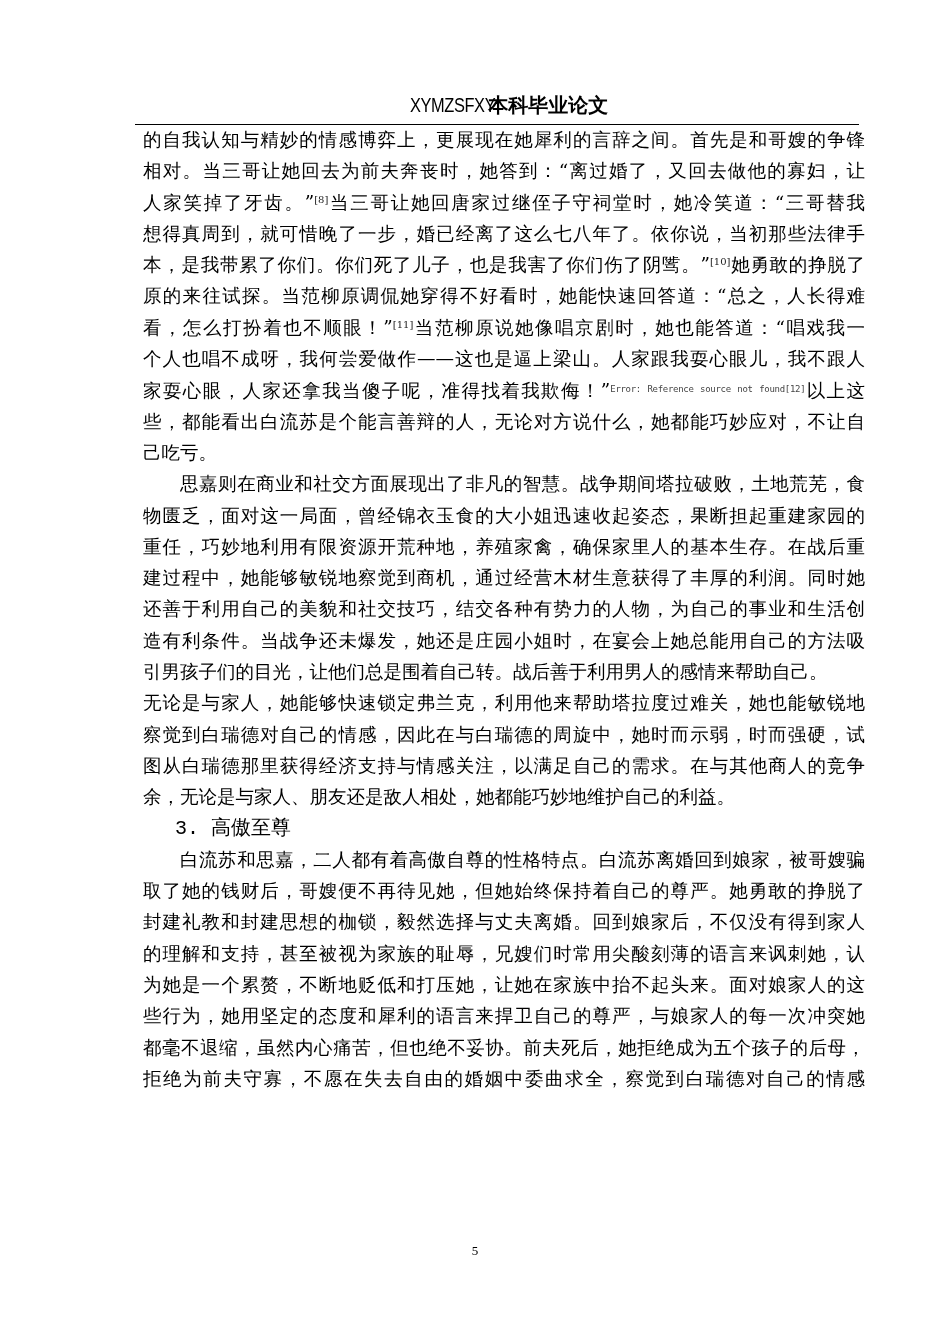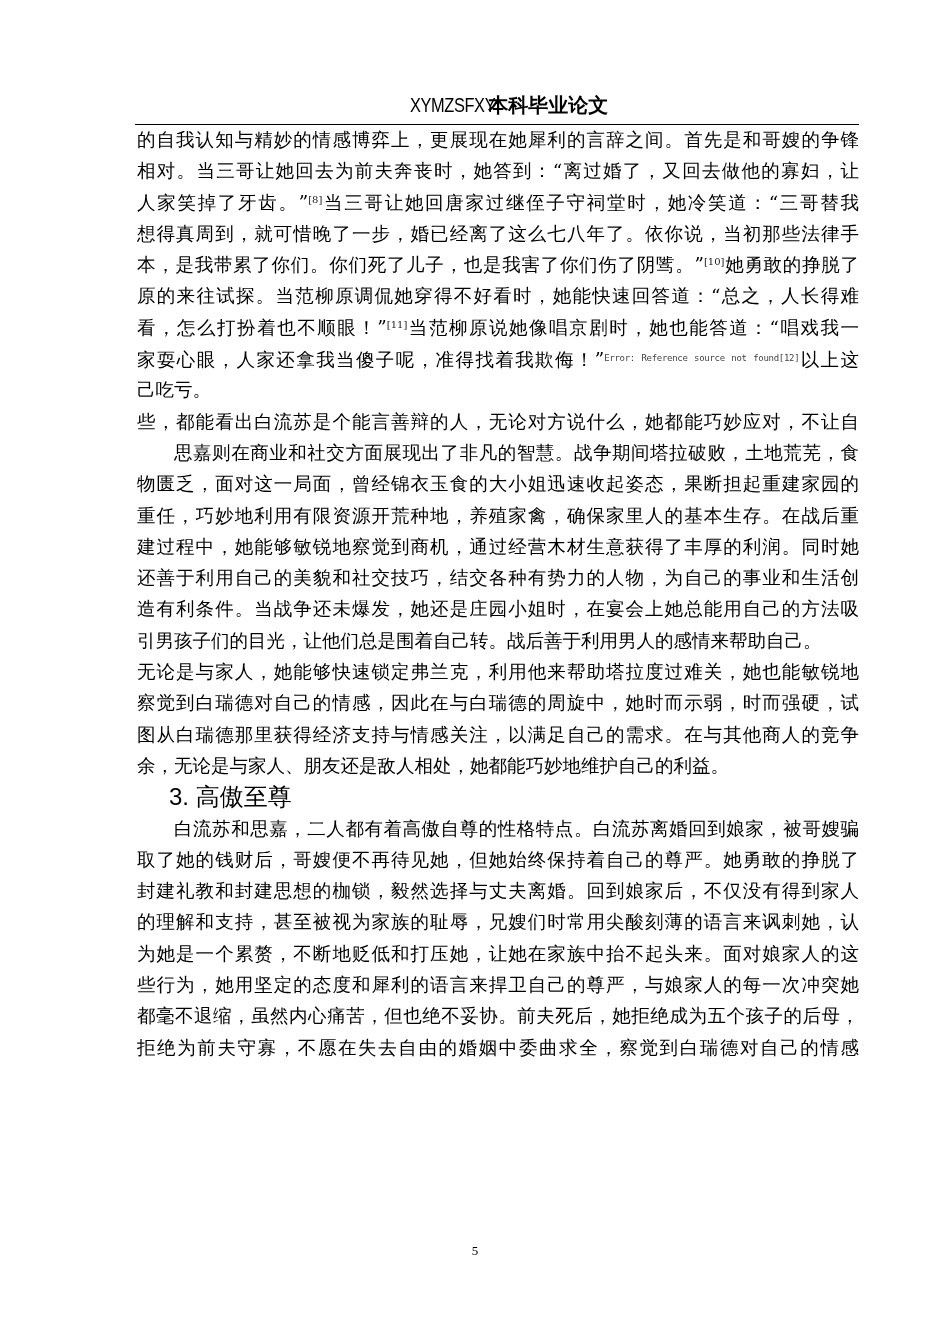--- a/index.html
+++ b/index.html
@@ -4,30 +4,30 @@
   <style>
     html, body { margin: 0; padding: 0; background: #ffffff; }
     body { width: 950px; height: 1344px; position: relative; overflow: hidden;
            font-family: "DejaVu Serif", "Liberation Serif", serif; color: #000; }
     .page { position: absolute; left: 0; top: 0; width: 930px; height: 1344px; background: #fff; }
     .header { position: absolute; left: 135px; top: 92px; width: 724px; height: 32px;
               text-align: center; border-bottom: 1.5px solid #000; }
     .header-latin { font-family: "Liberation Sans", sans-serif; font-size: 21px; letter-spacing: -0.5px;
                     transform: scaleX(0.78); display: inline-block; transform-origin: right center; margin-right: -12px; }
     .header-cn { font-family: "DejaVu Sans", sans-serif; font-weight: bold; font-size: 20px; }
-    .body { position: absolute; left: 137px; top: 124px; width: 722px; }
+    .body { position: absolute; left: 143px; top: 124px; width: 722px; }
     .line { height: 31.3px; line-height: 31.3px; font-size: 18.5px; white-space: nowrap;
             text-align: justify; text-align-last: justify; overflow: visible; }
     .line.last { text-align-last: left; }
     .line.indent { padding-left: 37px; }
     sup.ref { font-size: 10px; vertical-align: 6px; line-height: 0; color: #222; }
     .err { font-family: "DejaVu Sans Mono", "Liberation Mono", monospace; font-size: 9px;
            vertical-align: 5px; color: #444; letter-spacing: -0.3px; }
-    .heading { height: 31.3px; line-height: 31.3px; font-family: Liberation Sans, sans-serif;
-               font-size: 24px; padding-left: 32px; }
+    .heading { height: 31.3px; line-height: 31.3px; font-family: Liberation Mono, monospace;
+               font-size: 20px; padding-left: 32px; }
     .page-number { position: absolute; left: 0; width: 950px; top: 1243px; text-align: center;
                    font-size: 13px; font-family: "Liberation Serif", serif; }
   </style>
 </head>
 <body>
 
 <div class="page">
   <div class="header">
     <span class="header-latin">XYMZSFXY</span>
     <span class="header-cn">本科毕业论文</span>
@@ -35,23 +35,24 @@
 
   <div class="body">
     <div>
       <div class="line">的自我认知与精妙的情感博弈上，更展现在她犀利的言辞之间。首先是和哥嫂的争锋</div>
       <div class="line">相对。当三哥让她回去为前夫奔丧时，她答到：“离过婚了，又回去做他的寡妇，让</div>
       <div class="line"><span>人家笑掉了牙齿。”</span><sup class="ref">[8]</sup><span>当三哥让她回唐家过继侄子守祠堂时，她冷笑道：“三哥替我</span></div>
       <div class="line">想得真周到，就可惜晚了一步，婚已经离了这么七八年了。依你说，当初那些法律手</div>
       <div class="line"><span>本，是我带累了你们。你们死了儿子，也是我害了你们伤了阴骘。”</span><sup class="ref">[10]</sup><span>她勇敢的挣脱了</span></div>
       <div class="line">原的来往试探。当范柳原调侃她穿得不好看时，她能快速回答道：“总之，人长得难</div>
       <div class="line"><span>看，怎么打扮着也不顺眼！”</span><sup class="ref">[11]</sup><span>当范柳原说她像唱京剧时，她也能答道：“唱戏我一</span></div>
+      <div class="line">个人也唱不成呀，我何尝爱做作——这也是逼上梁山。人家跟我耍心眼儿，我不跟人</div>
       <div class="line"><span>家耍心眼，人家还拿我当傻子呢，准得找着我欺侮！”</span><span class="err">Error: Reference source not found[12]</span><span>以上这</span></div>
+      <div class="line">些，都能看出白流苏是个能言善辩的人，无论对方说什么，她都能巧妙应对，不让自</div>
       <div class="line last">己吃亏。</div>
-      <div class="line">些，都能看出白流苏是个能言善辩的人，无论对方说什么，她都能巧妙应对，不让自</div>
     </div>
 
     <div>
       <div class="line indent">思嘉则在商业和社交方面展现出了非凡的智慧。战争期间塔拉破败，土地荒芜，食</div>
       <div class="line">物匮乏，面对这一局面，曾经锦衣玉食的大小姐迅速收起姿态，果断担起重建家园的</div>
       <div class="line">重任，巧妙地利用有限资源开荒种地，养殖家禽，确保家里人的基本生存。在战后重</div>
       <div class="line">建过程中，她能够敏锐地察觉到商机，通过经营木材生意获得了丰厚的利润。同时她</div>
       <div class="line">还善于利用自己的美貌和社交技巧，结交各种有势力的人物，为自己的事业和生活创</div>
       <div class="line">造有利条件。当战争还未爆发，她还是庄园小姐时，在宴会上她总能用自己的方法吸</div>
       <div class="line last">引男孩子们的目光，让他们总是围着自己转。战后善于利用男人的感情来帮助自己。</div>

